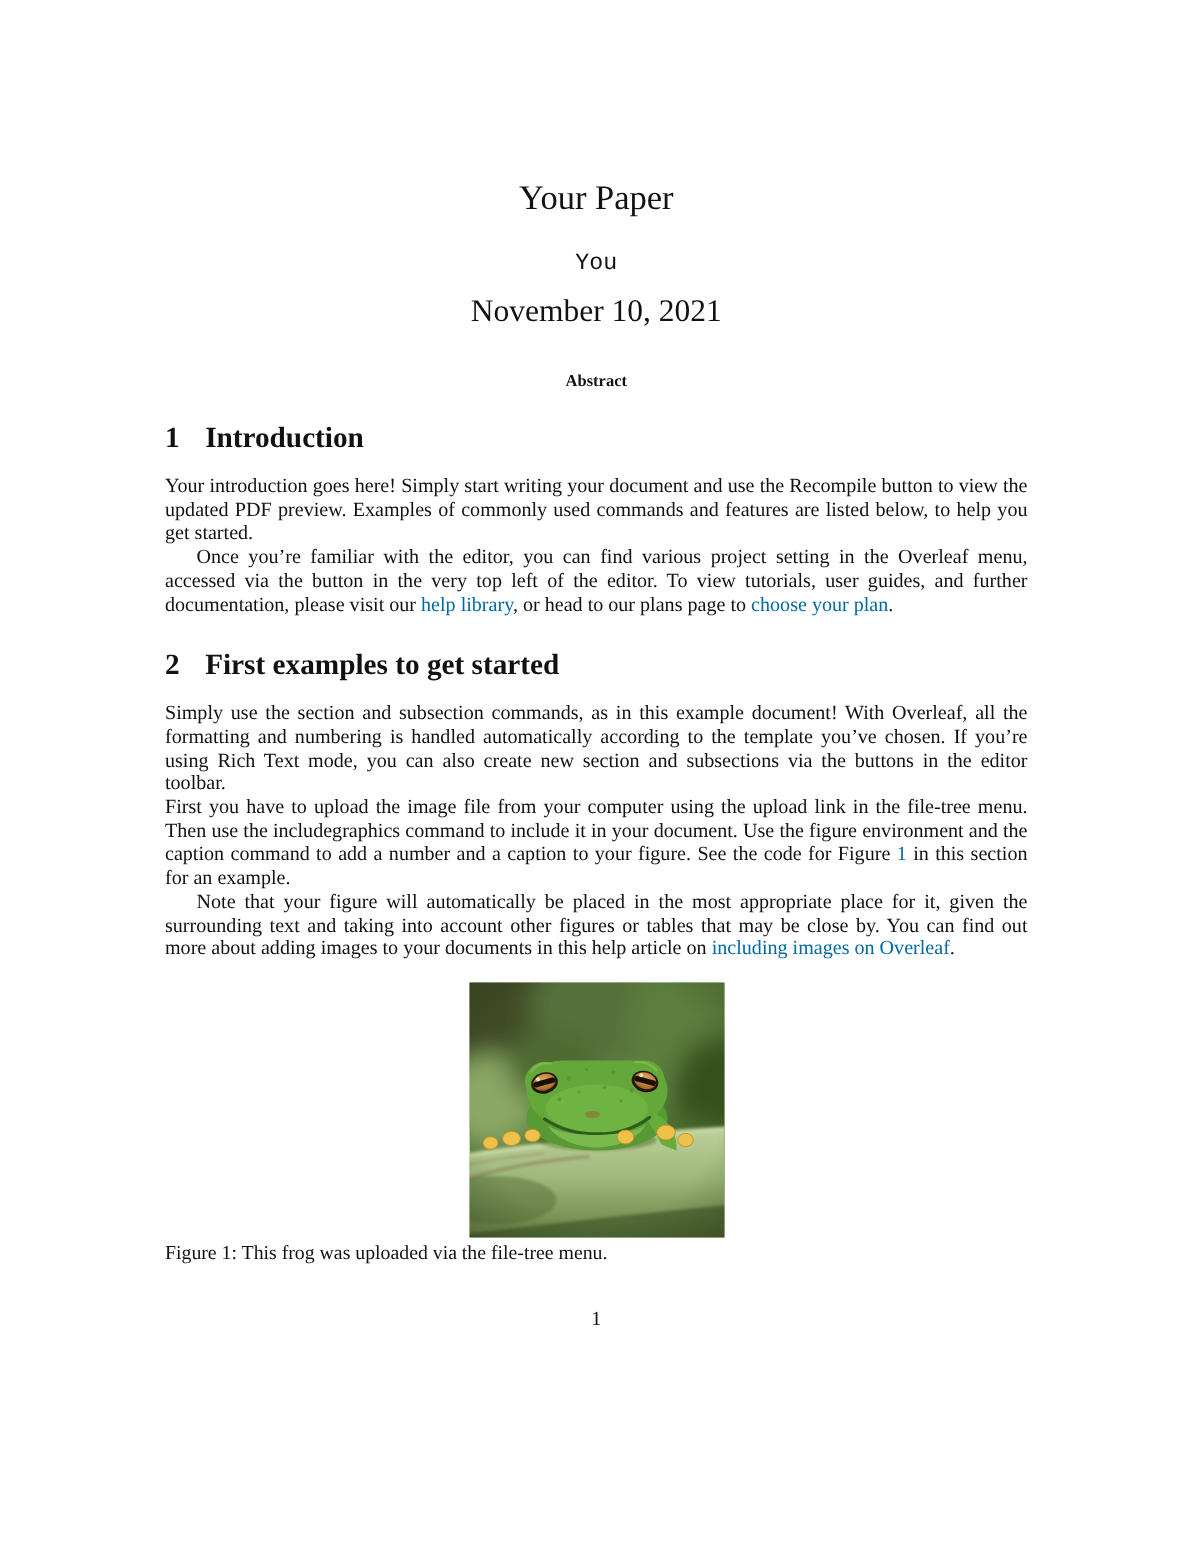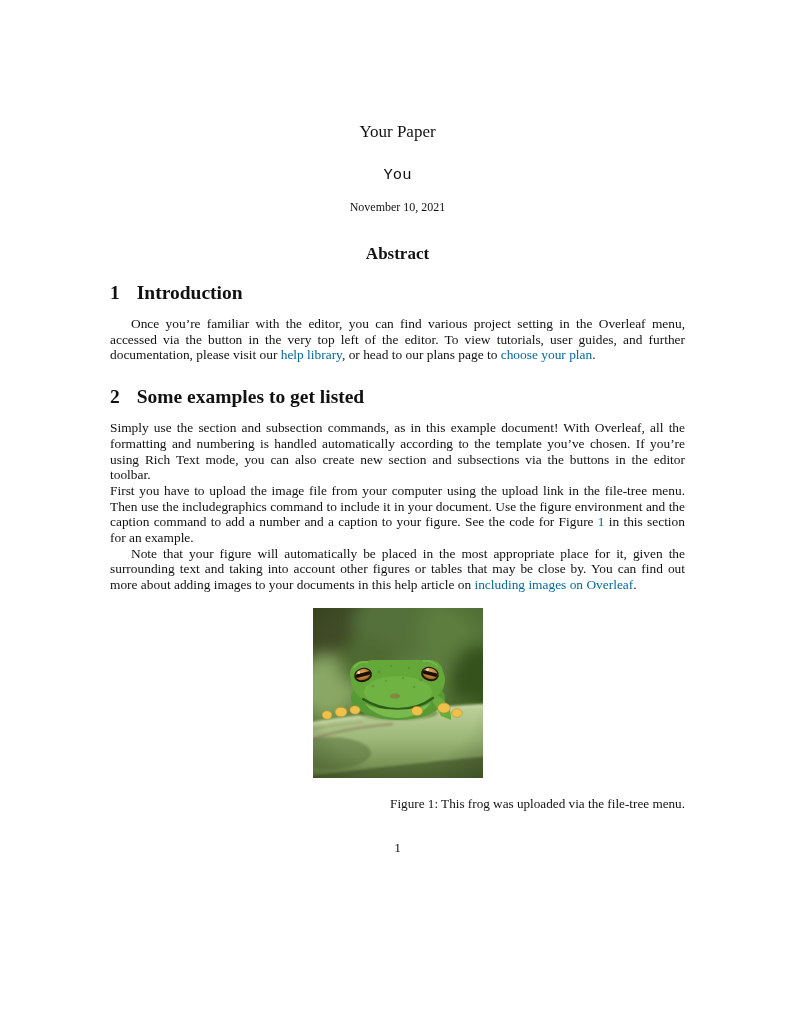--- a/index.html
+++ b/index.html
@@ -15,41 +15,41 @@
   }
   .content {
     position: absolute;
     left: 110px;
     top: 0;
     width: 575px;
   }
   .title {
     margin-top: 118px;
     text-align: center;
-    font-size: 17px;
+    font-size: 23px;
     line-height: 28px;
     font-weight: normal;
   }
   .author {
     margin-top: 20px;
     text-align: center;
     font-size: 15.5px;
     line-height: 19px;
     font-family: Liberation Mono, monospace;
   }
   .date {
     margin-top: 13px;
     text-align: center;
-    font-size: 12px;
+    font-size: 21px;
     line-height: 19px;
   }
   .abstract-heading {
     margin-top: 29px;
     text-align: center;
-    font-size: 17px;
+    font-size: 11px;
     line-height: 16px;
     font-weight: bold;
   }
   .abstract-body {
     margin: 6px 30px 0 30px;
     text-indent: 12px;
     font-size: 12.8px;
     line-height: 16px;
   }
   .sec-heading {
@@ -87,22 +87,22 @@
     margin-top: 15px;
     text-align: center;
   }
   .figure-image {
     display: block;
     margin: 0 auto;
     width: 170px;
     height: 170px;
   }
   .figure-caption {
-    margin-top: 18px;
-    text-align: right;
+    margin-top: 2px;
+    text-align: left;
     font-size: 13.2px;
     line-height: 16px;
   }
   .page-number {
     margin-top: 28px;
     text-align: center;
     font-size: 13.4px;
     line-height: 16px;
   }
 </style>
@@ -115,25 +115,26 @@
     <div class="title">Your Paper</div>
     <div class="author">You</div>
     <div class="date">November 10, 2021</div>
 
     <div class="abstract-heading">Abstract</div>
 
     <div class="sec-heading">
       <span class="sec-num">1</span>
       <span>Introduction</span>
     </div>
+    <p class="body">Your introduction goes here! Simply start writing your document and use the Recompile button to view the updated PDF preview. Examples of commonly used commands and features are listed below, to help you get started.</p>
     <p class="body indent"><span>Once you’re familiar with the editor, you can find various project setting in the Overleaf menu, accessed via the button in the very top left of the editor. To view tutorials, user guides, and further documentation, please visit our </span><a class="doc-link">help library</a><span>, or head to our plans page to </span><a class="doc-link">choose your plan</a><span>.</span></p>
 
     <div class="sec-heading second">
       <span class="sec-num">2</span>
-      <span>Some examples to get listed</span>
+      <span>First examples to get started</span>
     </div>
 
     <p class="body">Simply use the section and subsection commands, as in this example document! With Overleaf, all the formatting and numbering is handled automatically according to the template you’ve chosen. If you’re using Rich Text mode, you can also create new section and subsections via the buttons in the editor toolbar.</p>
 
     <p class="body"><span>First you have to upload the image file from your computer using the upload link in the file-tree menu. Then use the includegraphics command to include it in your document. Use the figure environment and the caption command to add a number and a caption to your figure. See the code for Figure </span><a class="doc-link">1</a><span> in this section for an example.</span></p>
     <p class="body indent"><span>Note that your figure will automatically be placed in the most appropriate place for it, given the surrounding text and taking into account other figures or tables that may be close by. You can find out more about adding images to your documents in this help article on </span><a class="doc-link">including images on Overleaf</a><span>.</span></p>
 
     <div class="figure-block">
       <svg class="figure-image" viewBox="0 0 170 170" role="img" aria-label="Close-up photo of a green tree frog with amber eyes and yellow toes peeking over a branch">
         <defs>

